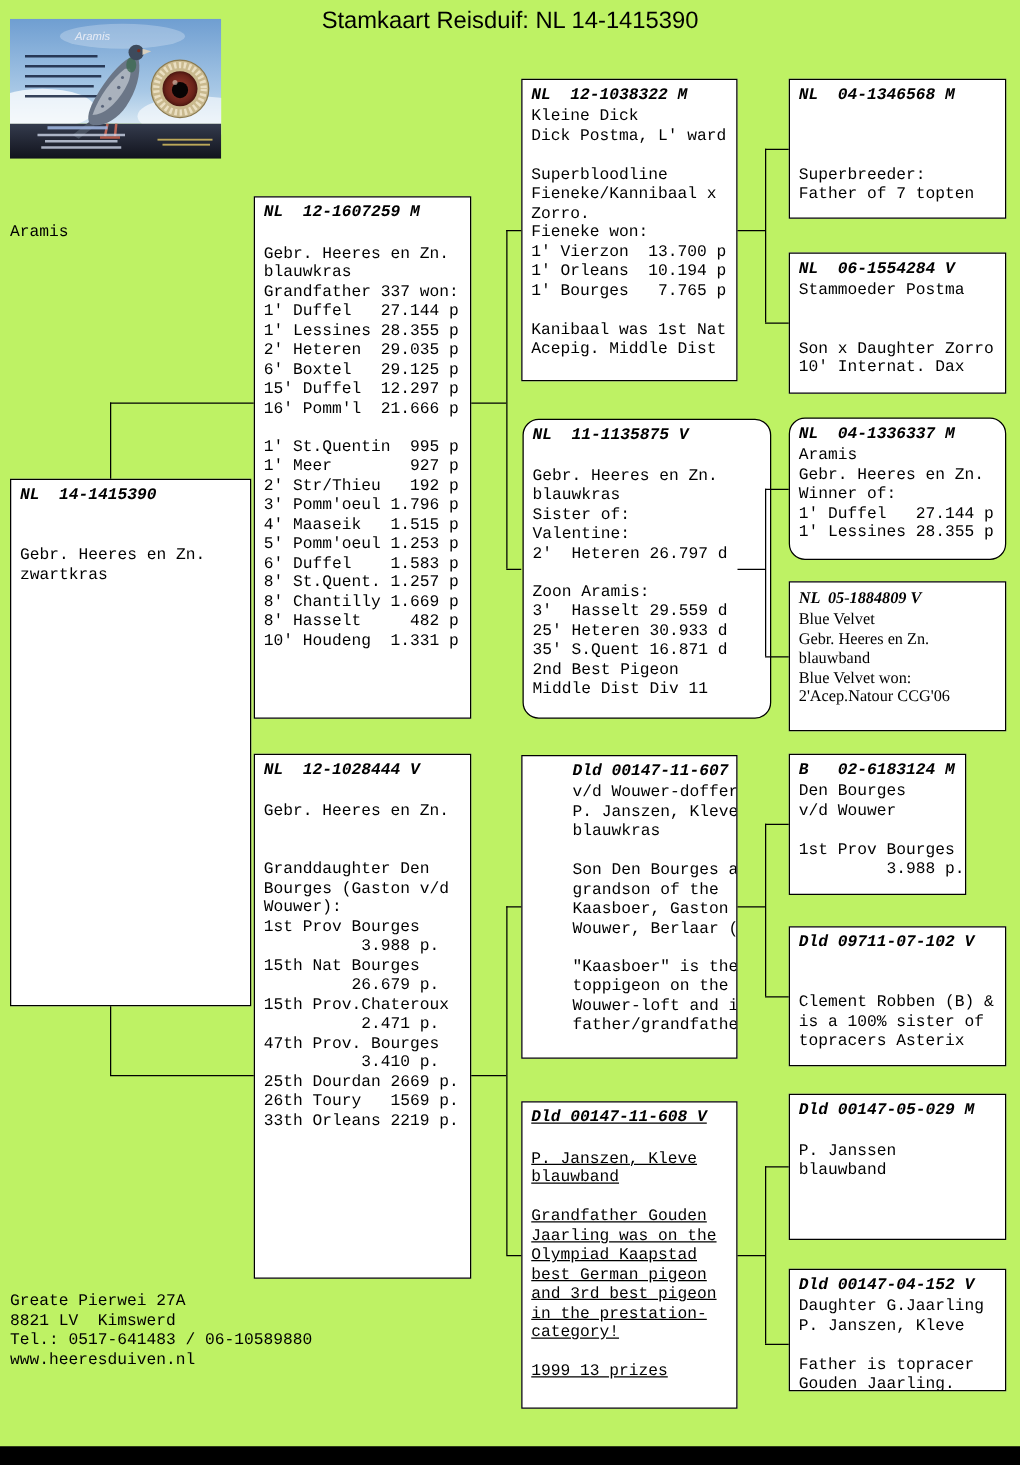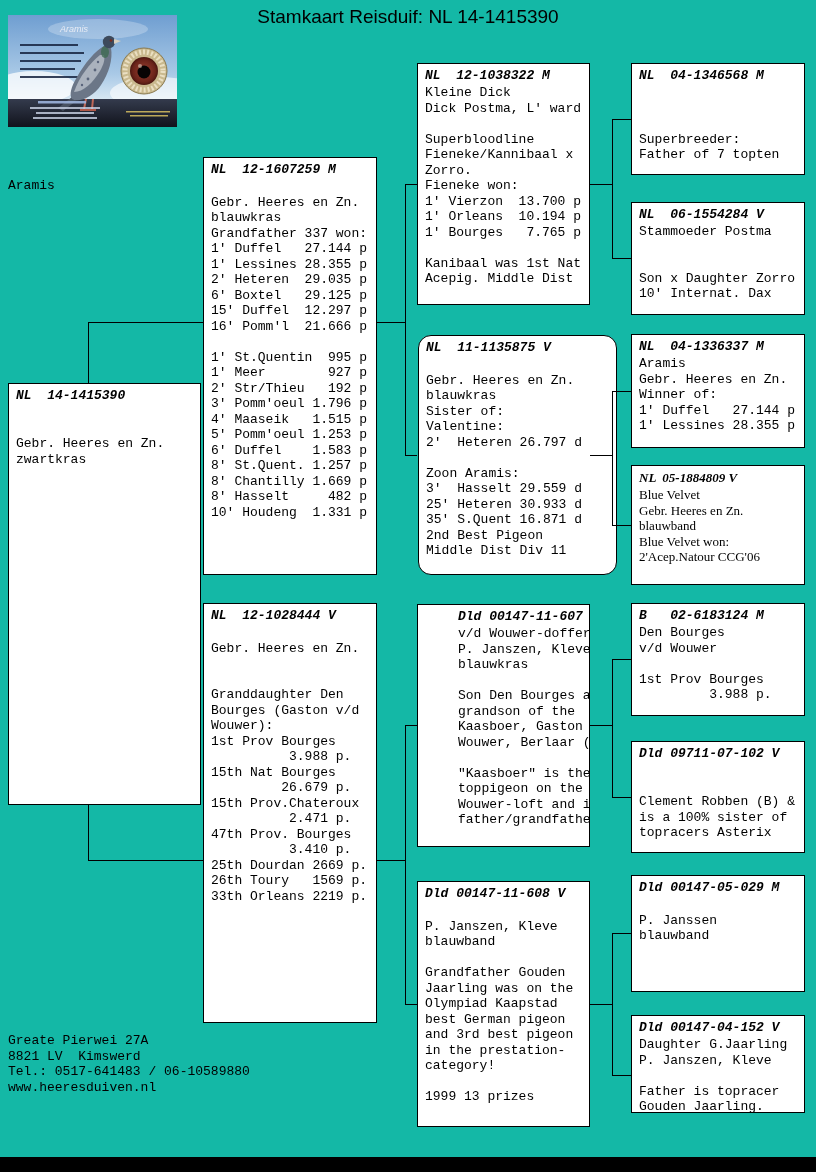--- a/index.html
+++ b/index.html
@@ -1,16 +1,16 @@
 <!DOCTYPE html>
 <html><head>
 <meta charset="utf-8">
 <style>
   html,body{margin:0;padding:0;background:#ffffff;}
-  #page{position:relative;width:816px;height:1172px;background:#14b8a6;overflow:hidden;
+  #page{position:relative;width:816px;height:1172px;background:#bef264;overflow:hidden;
         font-family:"Liberation Mono","DejaVu Sans Mono",monospace;color:#000;}
   .page-title{position:absolute;top:6px;left:0;width:816px;text-align:center;
         font-family:"Liberation Sans","DejaVu Sans",sans-serif;font-size:19px;color:#000;}
   
   .pbox{position:absolute;border:1px solid #000;background:#fff;box-sizing:border-box;
         padding:3px 7px;overflow:hidden;}
   .pbox-title{font-style:italic;font-weight:bold;font-size:13px;line-height:18px;white-space:pre;}
   .pbox-body{font-size:13px;line-height:15.5px;white-space:pre;}
   
   .hl,.vl{position:absolute;background:#000;}
@@ -201,21 +201,21 @@
 Son Den Bourges and
 grandson of the
 Kaasboer, Gaston v/d
 Wouwer, Berlaar (BE)
 
 "Kaasboer" is the
 toppigeon on the v/d
 Wouwer-loft and is
 father/grandfather</div>
   </div>
-  <div class="pbox" style="left:417px;top:881px;width:173px;height:246px;">
+  <div class="pbox" style="left:417px;top:881px;width:173px;height:246px;text-decoration:underline;">
     <div class="pbox-title">Dld 00147-11-608 V</div>
     <div class="pbox-body">
 P. Janszen, Kleve
 blauwband
 
 Grandfather Gouden
 Jaarling was on the
 Olympiad Kaapstad
 best German pigeon
 and 3rd best pigeon
@@ -234,37 +234,37 @@
 Father of 7 topten</div>
   </div>
   <div class="pbox" style="left:631px;top:202px;width:174px;height:113px;">
     <div class="pbox-title">NL  06-1554284 V</div>
     <div class="pbox-body">Stammoeder Postma
 
 
 Son x Daughter Zorro
 10' Internat. Dax</div>
   </div>
-  <div class="pbox" style="left:631px;top:334px;width:174px;height:114px;">
+  <div class="pbox" style="left:631px;top:334px;width:174px;height:114px;border-radius:13px;">
     <div class="pbox-title">NL  04-1336337 M</div>
     <div class="pbox-body">Aramis
 Gebr. Heeres en Zn.
 Winner of:
 1' Duffel   27.144 p
 1' Lessines 28.355 p</div>
   </div>
   <div class="pbox" style="left:631px;top:465px;width:174px;height:120px;font-family:Liberation Serif, serif;">
     <div class="pbox-title">NL  05-1884809 V</div>
     <div class="pbox-body">Blue Velvet
 Gebr. Heeres en Zn.
 blauwband
 Blue Velvet won:
 2'Acep.Natour CCG'06</div>
   </div>
-  <div class="pbox" style="left:631px;top:603px;width:174px;height:113px;">
+  <div class="pbox" style="left:631px;top:603px;width:142px;height:113px;">
     <div class="pbox-title">B   02-6183124 M</div>
     <div class="pbox-body">Den Bourges
 v/d Wouwer
 
 1st Prov Bourges
          3.988 p.</div>
   </div>
   <div class="pbox" style="left:631px;top:741px;width:174px;height:112px;">
     <div class="pbox-title">Dld 09711-07-102 V</div>
     <div class="pbox-body">

